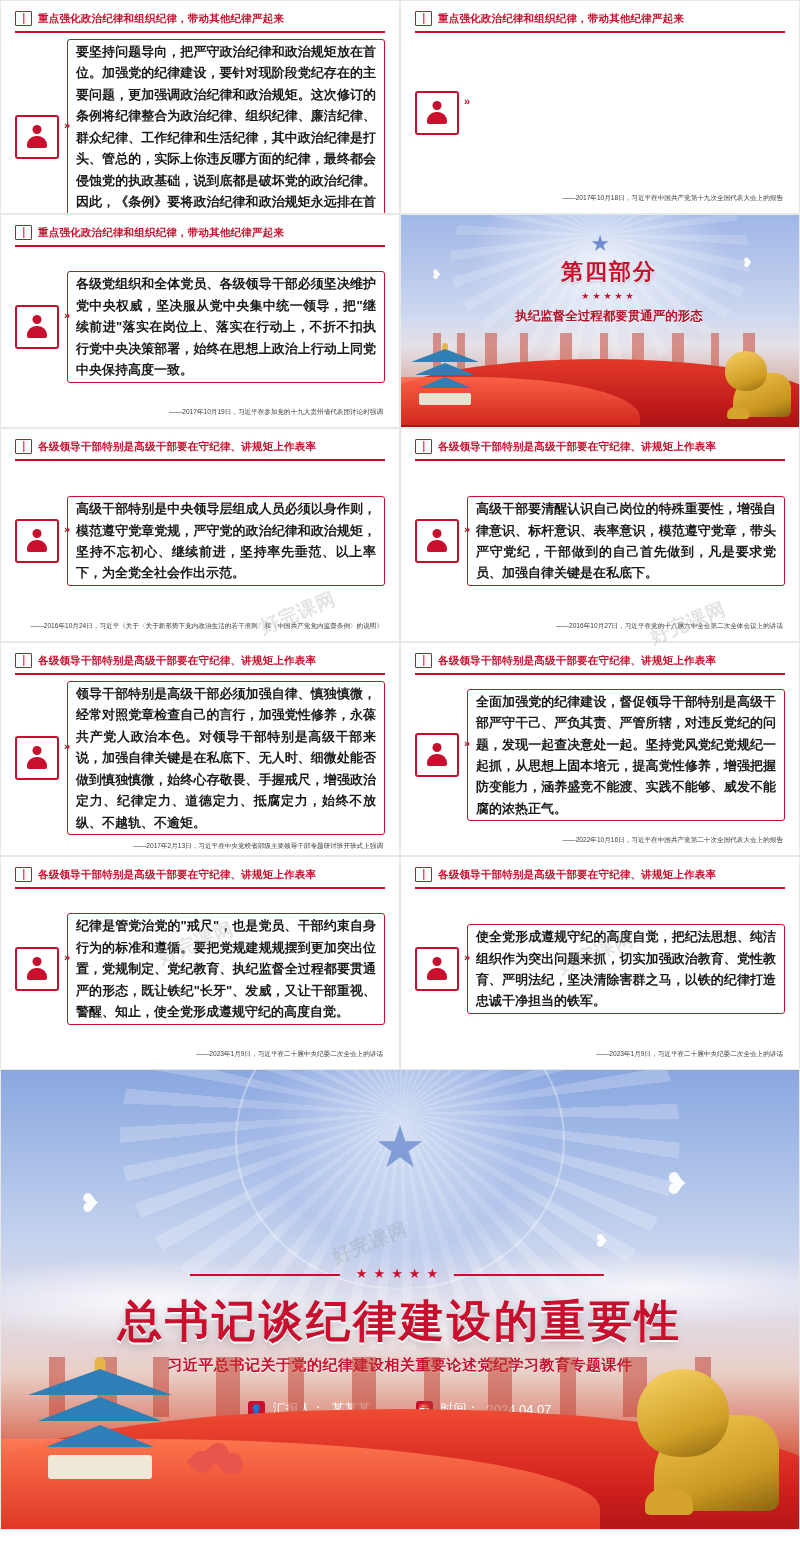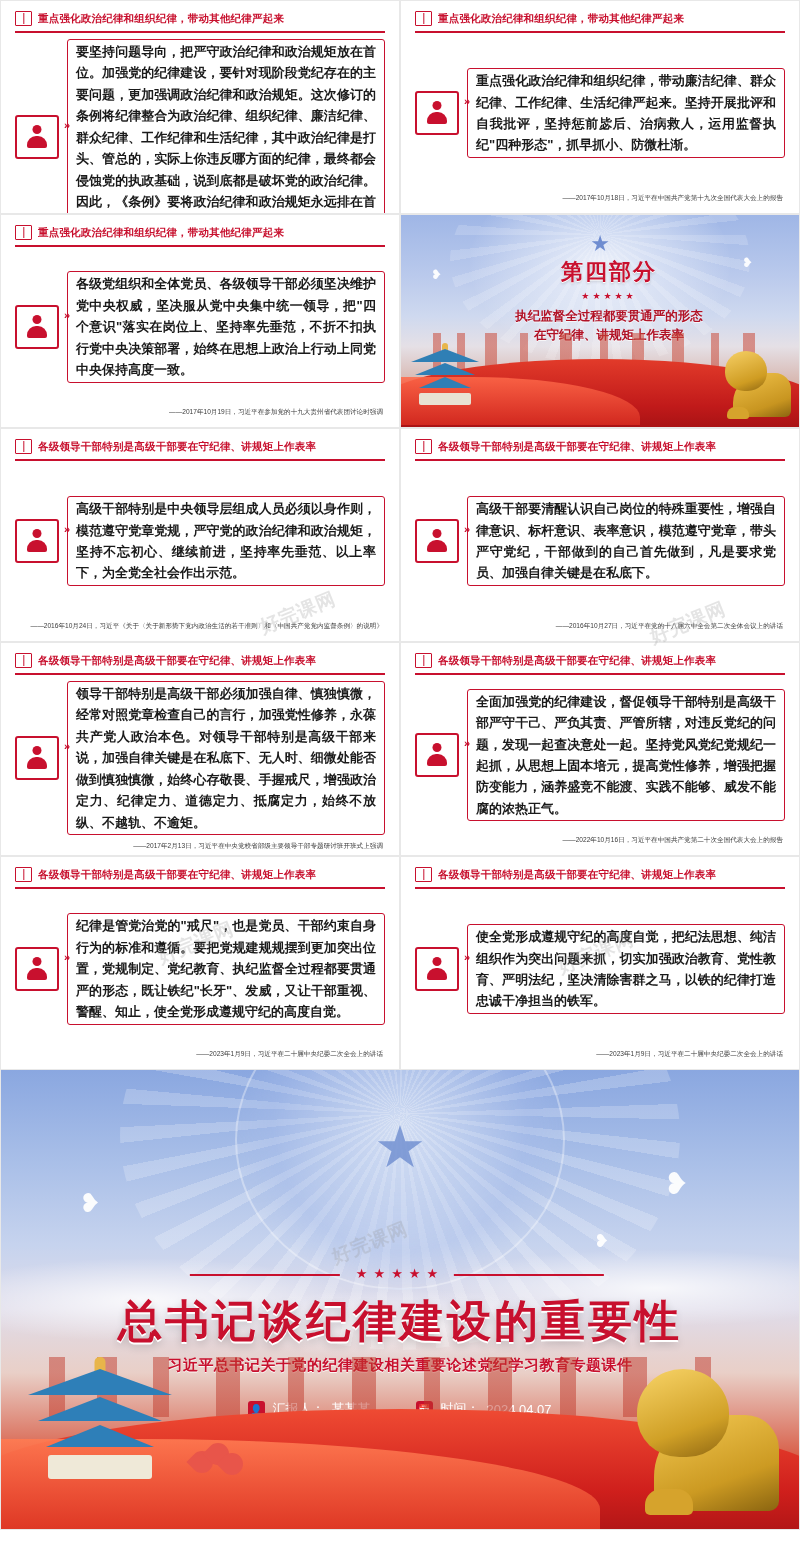--- a/index.html
+++ b/index.html
@@ -283,52 +283,50 @@
     <div class="qs-head">
       <span class="bookicon"></span>
       <span class="qs-title">重点强化政治纪律和组织纪律，带动其他纪律严起来</span>
     </div>
     <div class="qs-body">
       <div class="avatar">
         <span class="frame"></span>
           <span class="person"></span>
         <span class="quote-chevrons">»</span>
       </div>
-      <div class="qs-textbox">重点强化政治纪律和组织纪律，带动廉洁纪律、群众纪律、工作纪律、生活纪律严起来。坚持开展批评和自我批评，坚持惩前毖后、治病救人，运用监督执纪"四种形态"，抓早抓小、防微杜渐。</div>
     </div>
     <div class="qs-src">——2017年10月18日，习近平在中国共产党第十九次全国代表大会上的报告</div>
   </div>
 
   <div class="slide qs">
     <div class="qs-head">
       <span class="bookicon"></span>
       <span class="qs-title">重点强化政治纪律和组织纪律，带动其他纪律严起来</span>
     </div>
     <div class="qs-body">
       <div class="avatar">
         <span class="frame"></span>
           <span class="person"></span>
         <span class="quote-chevrons">»</span>
       </div>
-      <div class="qs-textbox">各级党组织和全体党员、各级领导干部必须坚决维护党中央权威，坚决服从党中央集中统一领导，把"四个意识"落实在岗位上、坚持率先垂范，不折不扣执行党中央决策部署，始终在思想上政治上行动上同党中央保持高度一致。</div>
+      <div class="qs-textbox">各级党组织和全体党员、各级领导干部必须坚决维护党中央权威，坚决服从党中央集中统一领导，把"继续前进"落实在岗位上、落实在行动上，不折不扣执行党中央决策部署，始终在思想上政治上行动上同党中央保持高度一致。</div>
     </div>
     <div class="qs-src">——2017年10月19日，习近平在参加党的十九大贵州省代表团讨论时强调</div>
   </div>
 
   <div class="slide sec">
     <div class="rays"></div>
     <div class="halo"></div>
     <div class="star">★</div>
     <span class="dove" style="left:30px; top:52px;">❥</span>
     <span class="dove" style="right:46px; top:40px;">❥</span>
     <div class="content">
       <div class="sec-title">第四部分</div>
       <div class="sec-stars">★★★★★</div>
       <div class="sec-sub">执纪监督全过程都要贯通严的形态</div>
-      <div class="sec-sub">在守纪律、讲规矩上作表率</div>
     </div>
     <div class="skyline"></div>
     <div class="ribbon"></div>
     <div class="ribbon2"></div>
     <div class="temple">
       <span class="knob"></span>
         <span class="roof r1"></span>
         <span class="roof r2"></span>
         <span class="roof r3"></span>
         <span class="base"></span>

